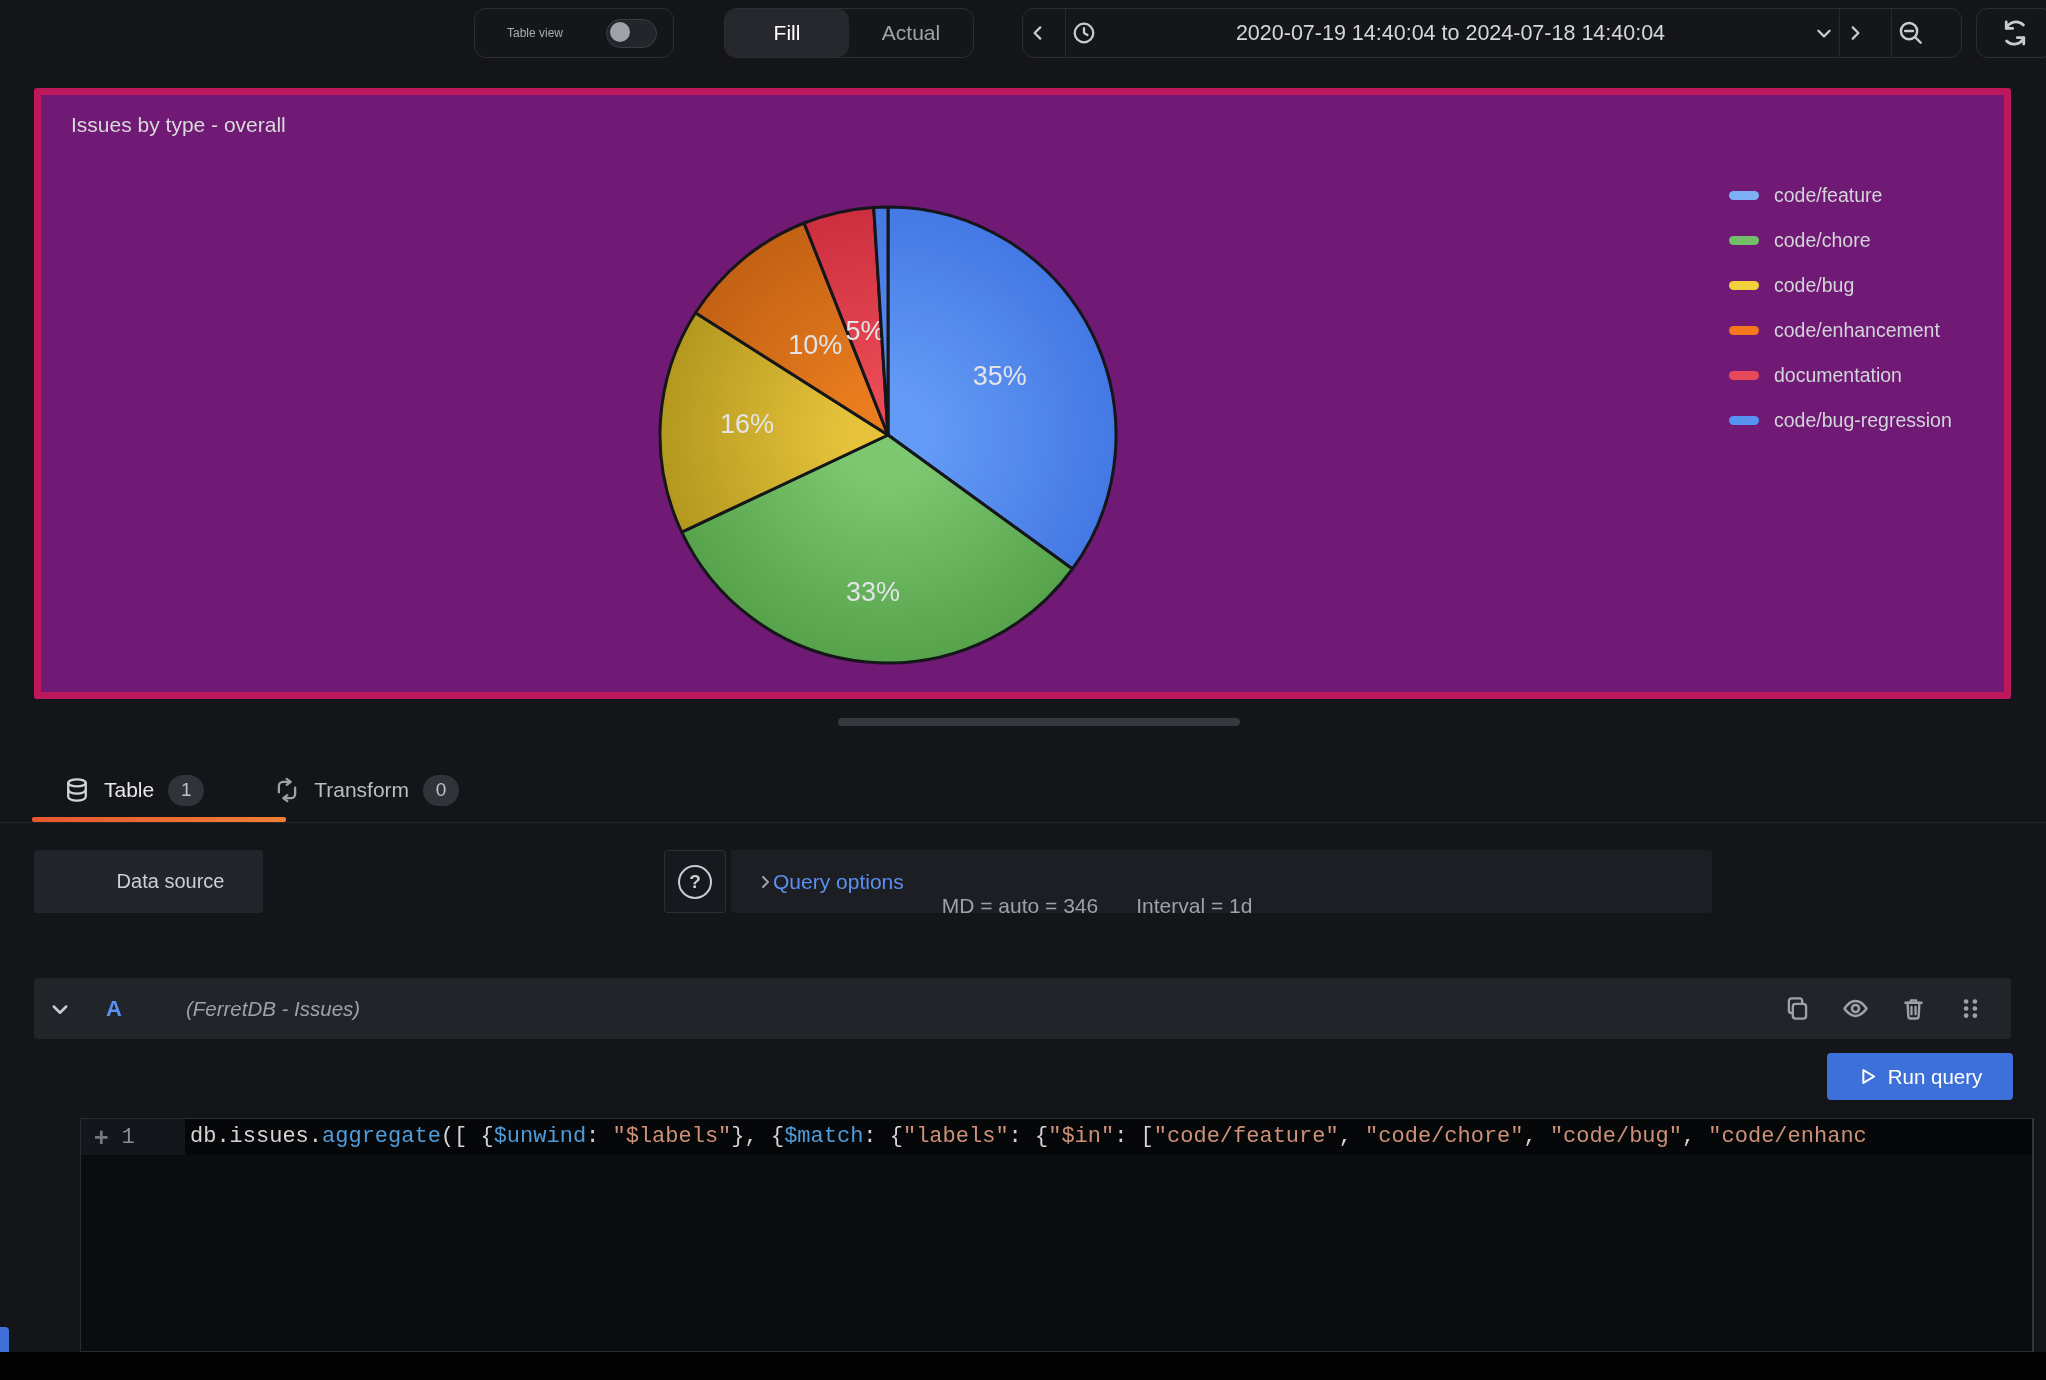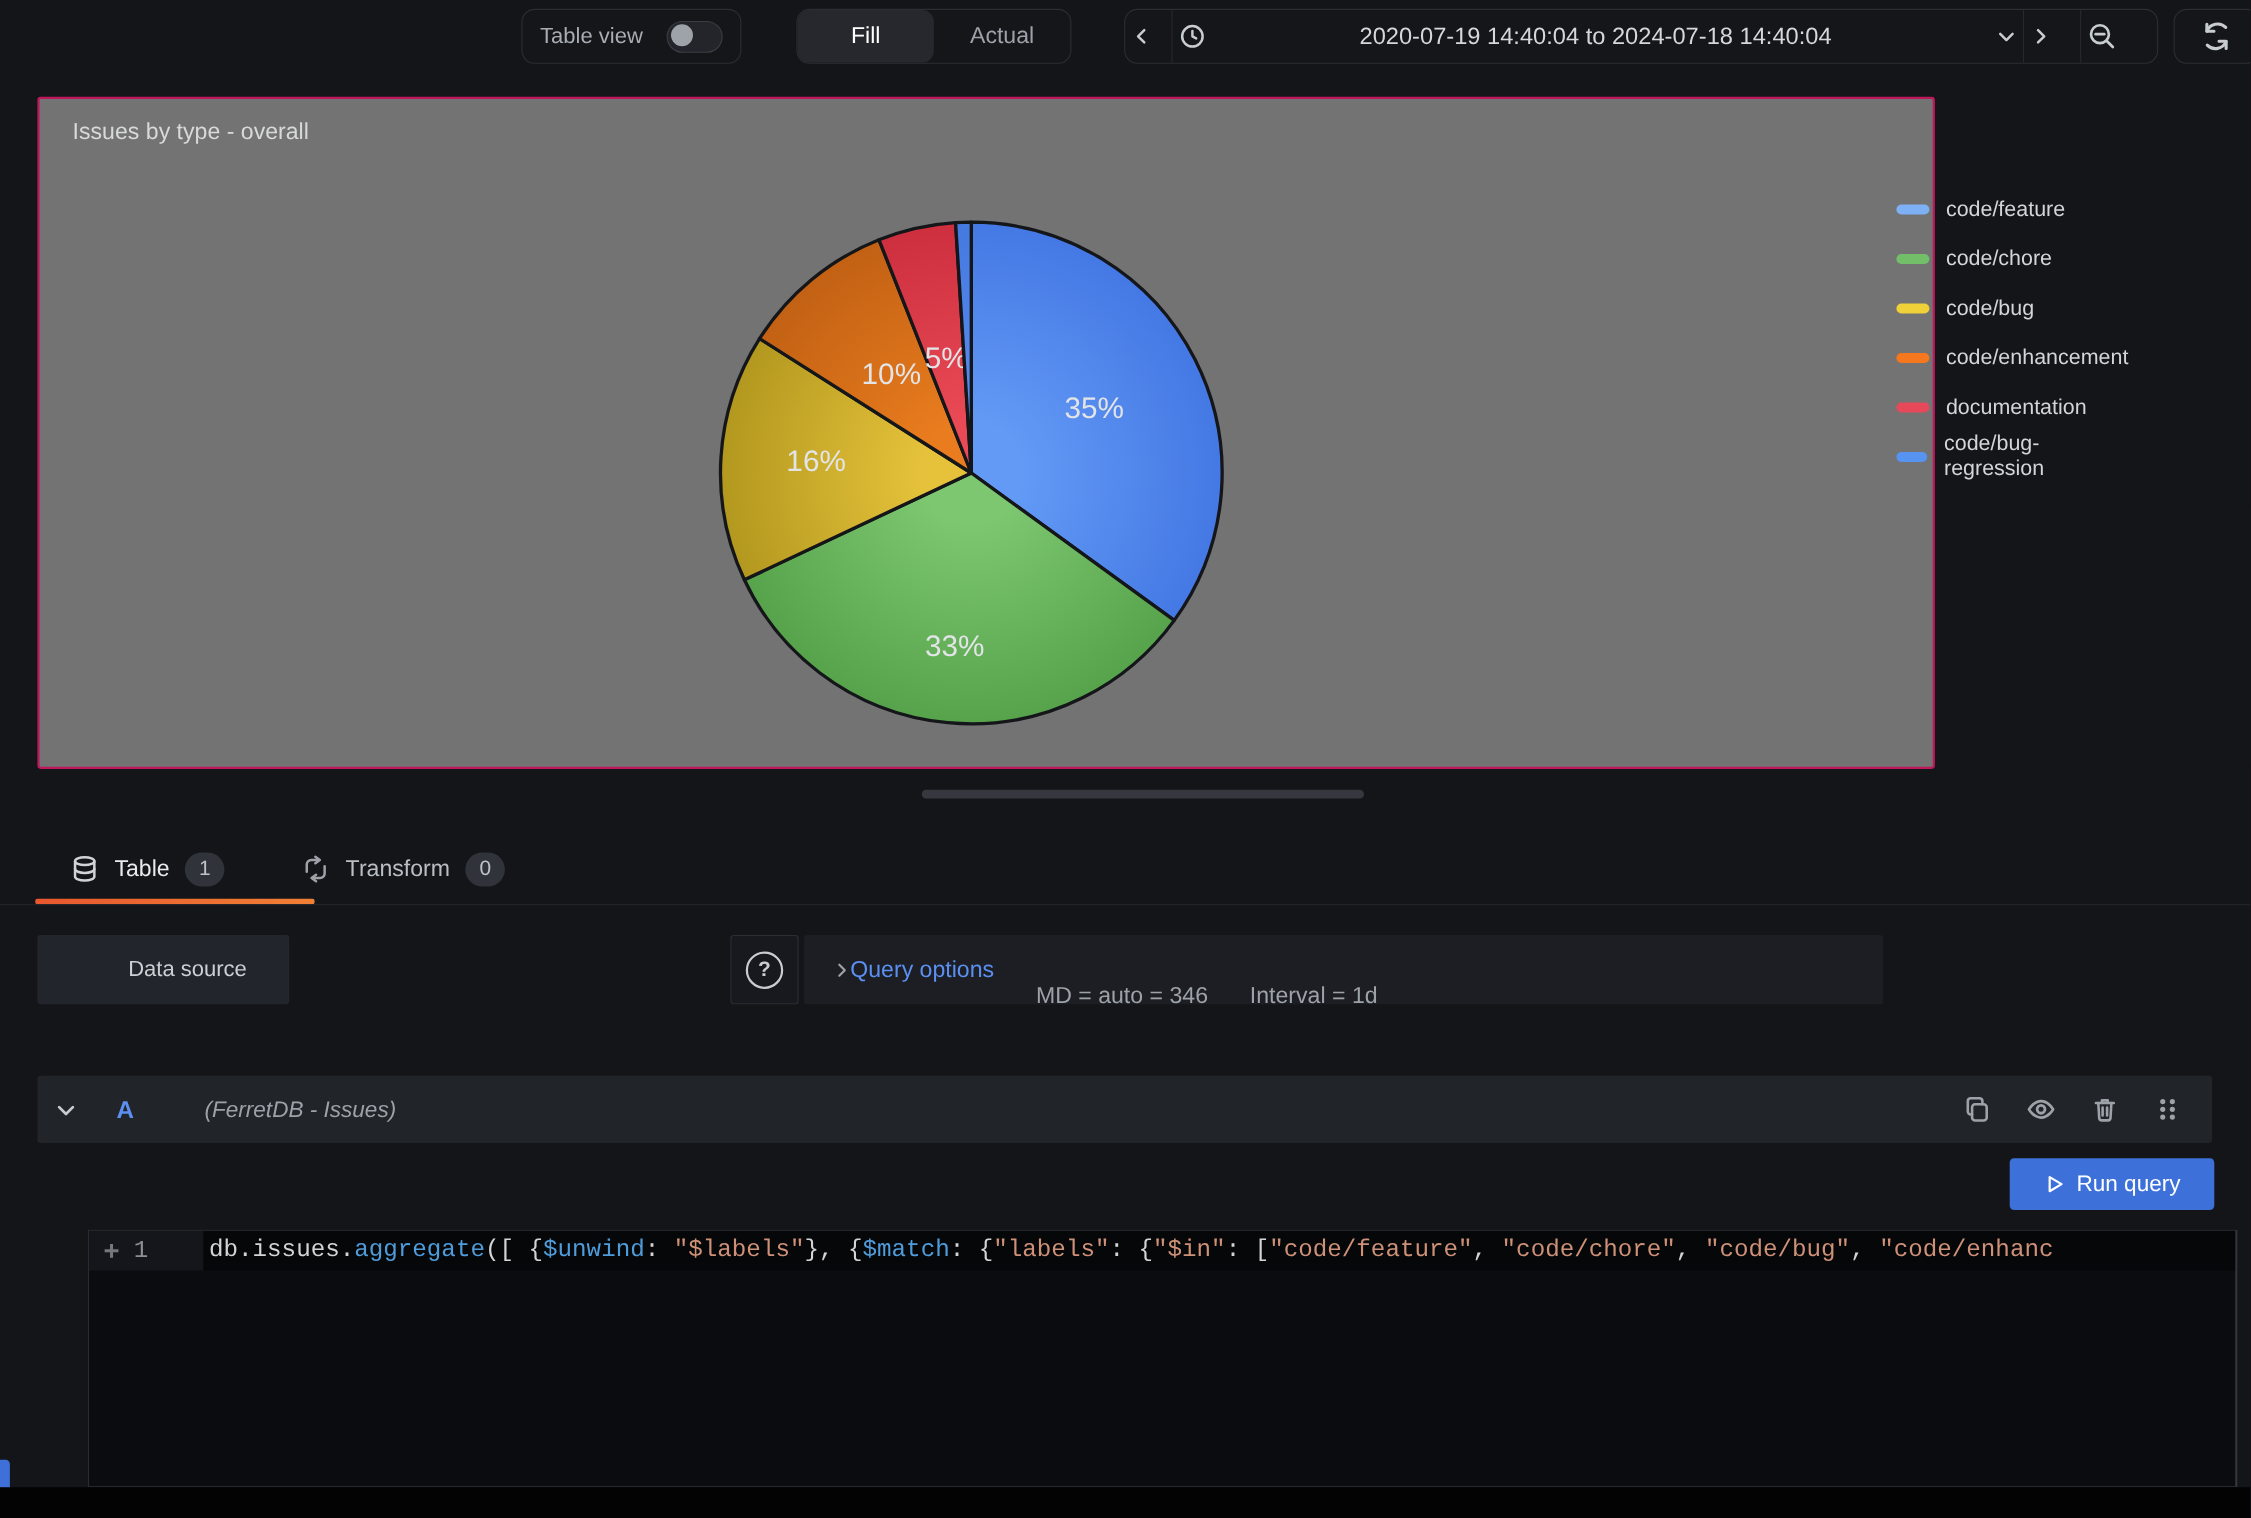--- a/index.html
+++ b/index.html
@@ -4,38 +4,38 @@
 <style>
   html,body{margin:0;padding:0;background:#141519;}
   .abs{position:absolute;}
   .screen{position:relative;width:2046px;height:1380px;background:#141519;overflow:hidden;
           font-family:"Liberation Sans",sans-serif;color:#d5d7dc;-webkit-font-smoothing:antialiased;}
   svg{display:block;}
 
   
   .tb-group{background:#15161a;border:1px solid #2c2e33;border-radius:12px;box-sizing:border-box;height:50px;top:8px;}
   .tableview{left:474px;width:200px;display:flex;align-items:center;justify-content:space-between;padding:0 16px;}
-  .tv-label{font-size:20px;color:#a8adb3;}
+  .tv-label{font-size:12px;color:#a8adb3;margin-left:16px;}
   .switch{width:49px;height:27px;border-radius:15px;background:#23252b;border:1px solid #3a3d43;position:relative;cursor:pointer;}
   .knob{position:absolute;left:3px;top:2.5px;width:20px;height:20px;border-radius:50%;background:#9ea3aa;}
   .seg-group{left:724px;width:250px;display:flex;overflow:hidden;padding:0;}
   .seg{flex:1;border:none;background:transparent;color:#9da2a8;font-size:21px;font-family:inherit;cursor:pointer;}
   .seg.active{background:#26282e;color:#ffffff;font-weight:500;border-radius:11px;}
   .time-group{left:1022px;width:940px;display:flex;align-items:stretch;}
   .tg-btn{display:flex;align-items:center;justify-content:space-between;gap:12px;background:transparent;border:none;
           border-left:1px solid #26282c;color:#d5d7dc;cursor:pointer;font-family:inherit;}
   .tg-btn:first-child{border-left:none;}
   .tg-time{flex:1;font-size:21.5px;font-weight:500;color:#d5d7dc;}
   .refresh-btn{left:1976px;width:78px;display:flex;align-items:center;justify-content:center;background:#15161a;
           border:1px solid #2c2e33;border-radius:12px;top:8px;height:50px;box-sizing:border-box;cursor:pointer;}
   .icon{stroke:#c7ccd1;fill:none;stroke-width:1.5;stroke-linecap:round;stroke-linejoin:round;}
   .icon-dim{stroke:#9da2a8;}
 
   
-  .panel{left:34px;top:88px;width:1725px;height:611px;background:#737373;border:2px solid #be185d;border-radius:3px;box-sizing:border-box;}
+  .panel{left:34px;top:88px;width:1977px;height:611px;background:#701a75;border:7px solid #be185d;border-radius:3px;box-sizing:border-box;}
   .panel-title{left:30px;top:18px;font-size:21px;font-weight:500;color:#d8d9da;}
   .legend{left:1688px;top:86px;display:flex;flex-direction:column;gap:17px;}
   .legend-row{display:flex;align-items:center;gap:15px;height:28px;cursor:pointer;}
   .legend-marker{width:30px;height:9px;border-radius:5px;}
   .legend-label{font-size:19.5px;color:#d2d5d9;}
   .resize-handle{left:838px;top:718px;width:402px;height:8px;border-radius:4px;background:#35383e;cursor:row-resize;}
 
   
   .tabs{left:64px;top:762px;display:flex;gap:70px;align-items:center;height:56px;}
   .tab{display:flex;align-items:center;gap:14px;cursor:pointer;}

